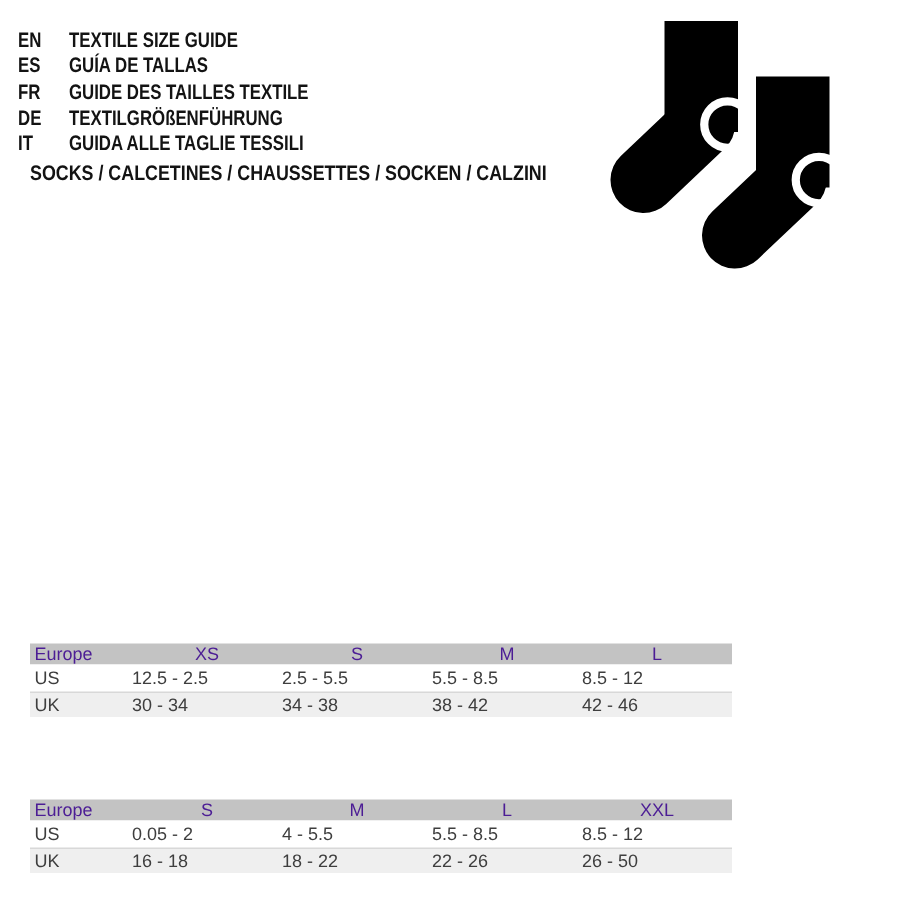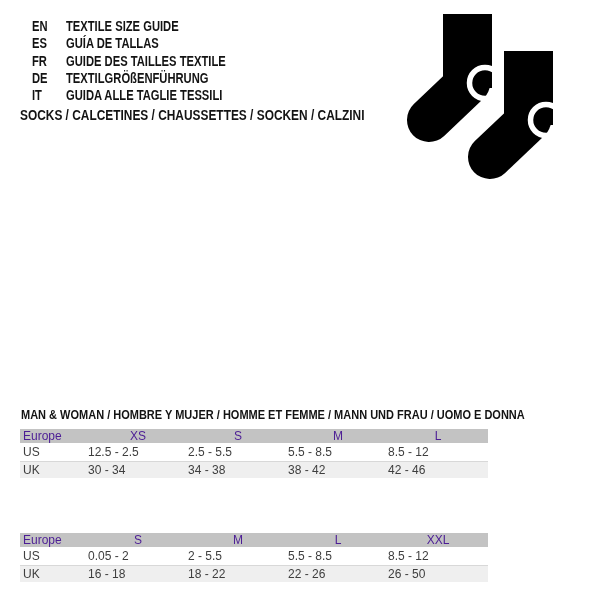--- a/index.html
+++ b/index.html
@@ -8,21 +8,21 @@
     font-family:"Liberation Sans",sans-serif;color:#131313;
   }
   
   .cx80,.cx85,.cx88{display:inline-block;white-space:nowrap;transform-origin:0 50%;}
   .cx80{transform:scaleX(0.80);}
   .cx85{transform:scaleX(0.85);}
   .cx88{transform:scaleX(0.88);}
 
   
   .lang-block{position:absolute;top:18px;left:0;}
-  .lang-row{display:flex;height:17.3px;line-height:17.3px;padding-left:32px;
+  .lang-row{display:flex;height:17.3px;line-height:17.3px;padding-left:12px;
             font-size:14px;font-weight:bold;}
   .lang-code{width:34px;flex:0 0 34px;}
   .lang-label{flex:0 0 auto;}
 
   
   .category-line{position:absolute;top:108px;left:20px;font-size:14px;font-weight:bold;line-height:14px;}
 
   
   .socks-icon{position:absolute;top:6px;left:400px;}
 
@@ -86,23 +86,20 @@
       <rect x="-22" y="-22" width="98" height="44" rx="22" transform="translate(29 114) rotate(-43.5)"></rect>
     </g>
 
     <g transform="translate(61 37)" fill="#000000">
       <rect x="43" y="8" width="49" height="74"></rect>
       <rect x="-22" y="-22" width="98" height="44" rx="22" transform="translate(29 114) rotate(-43.5)"></rect>
     </g>
     <circle cx="146" cy="114" r="15.5" fill="none" stroke="#ffffff" stroke-width="5.5"></circle>
   </svg>
 
-  <div class="tbl-title title-1">
-    <span class="cx88">MAN &amp; WOMAN / HOMBRE Y MUJER / HOMME ET FEMME / MANN UND FRAU / UOMO E DONNA</span>
-  </div>
   <table class="size-table table-1">
     <colgroup>
         <col style="width:68px">
         <col style="width:100px">
         <col style="width:100px">
         <col style="width:100px">
         <col style="width:100px">
       </colgroup>
     <thead>
       <tr>
@@ -145,21 +142,21 @@
         <th>S</th>
         <th>M</th>
         <th>L</th>
         <th>XXL</th>
       </tr>
     </thead>
     <tbody>
       <tr class="row-us">
         <td>US</td>
         <td>0.05 - 2</td>
-        <td>2 - 5.5</td>
+        <td>4 - 5.5</td>
         <td>5.5 - 8.5</td>
         <td>8.5 - 12</td>
       </tr>
       <tr class="row-uk">
         <td>UK</td>
         <td>16 - 18</td>
         <td>18 - 22</td>
         <td>22 - 26</td>
         <td>26 - 50</td>
       </tr>

